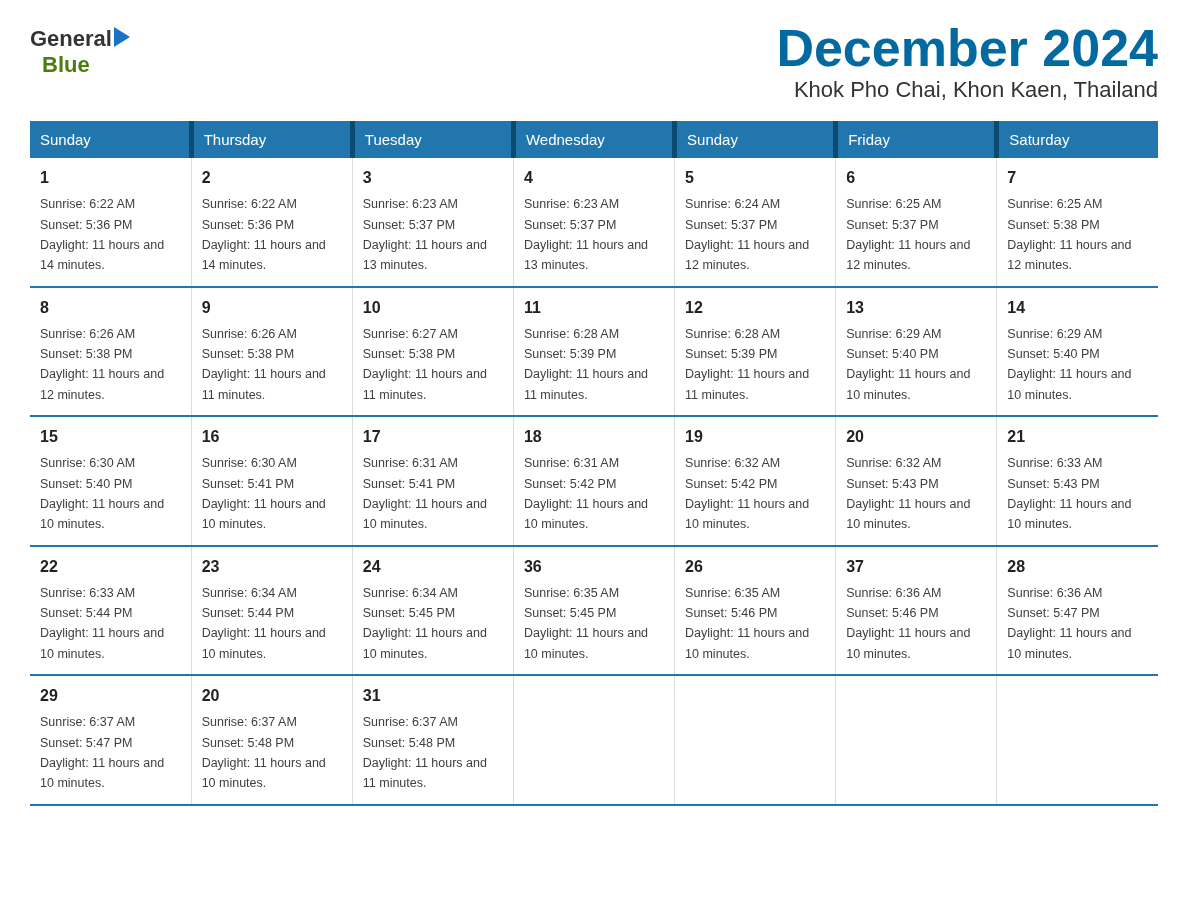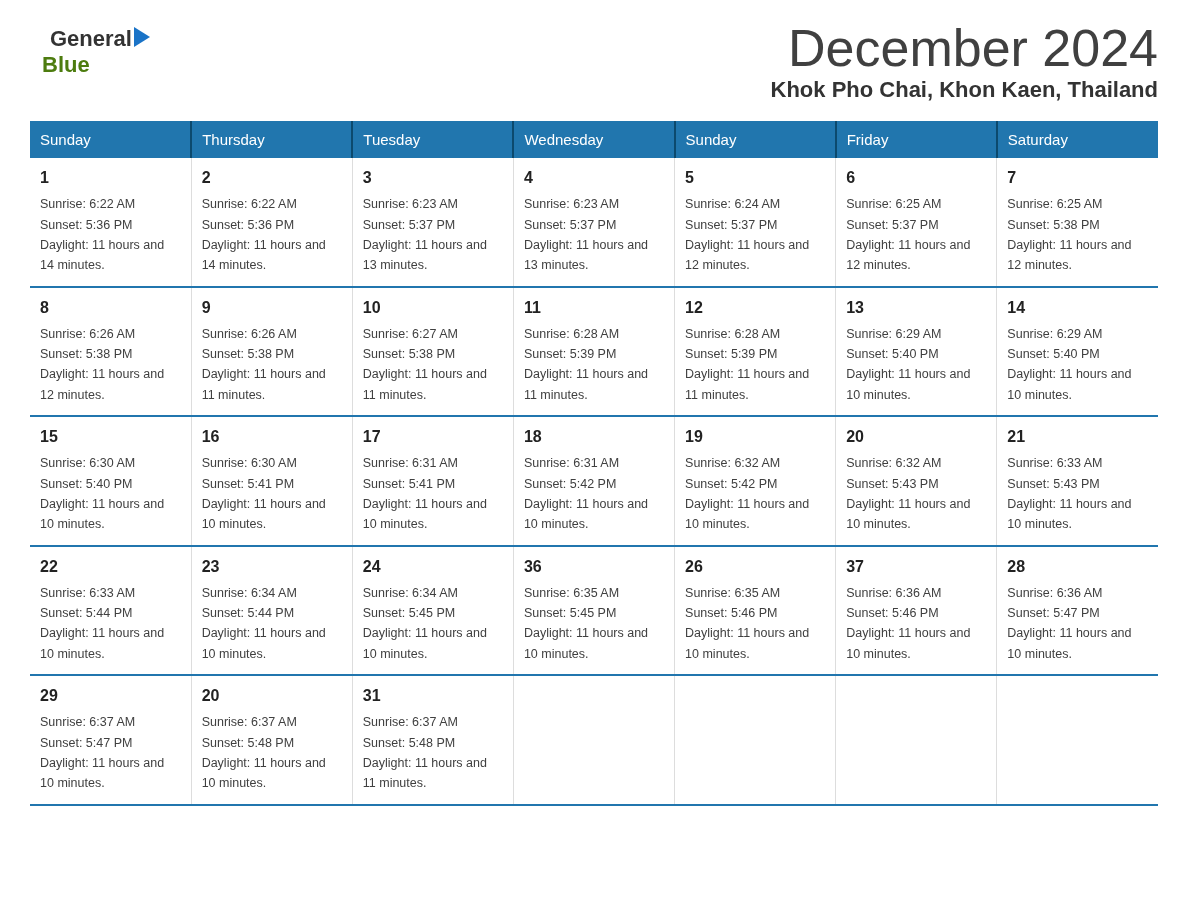--- a/index.html
+++ b/index.html
@@ -33,42 +33,42 @@
       margin-left: 2px;
       vertical-align: middle;
       position: relative;
       top: -2px;
     }
     .title-block {
       text-align: right;
     }
     .title-block h1 {
       font-size: 52px;
-      font-weight: 400;
-      color: #404040;
+      font-weight: 700;
+      color: #0369a1;
       line-height: 1.1;
     }
     .title-block h2 {
       font-size: 22px;
-      font-weight: 700;
+      font-weight: 400;
       color: #333;
     }
     table {
       width: 100%;
       border-collapse: collapse;
       table-layout: fixed;
     }
     thead th {
       background-color: #2176ae;
       color: #fff;
       font-size: 15px;
       font-weight: normal;
       padding: 10px 10px;
       text-align: left;
-      border-right: 2px solid #0c4a6e;
+      border-right: 5px solid #0c4a6e;
     }
     thead th:last-child { border-right: none; }
     tbody tr {
       border-bottom: 2px solid #2176ae;
     }
     tbody td {
       vertical-align: top;
       padding: 8px 10px 10px 10px;
       font-size: 13px;
       line-height: 1.5;
@@ -83,21 +83,20 @@
       display: block;
     }
     .day-info {
       color: #404040;
       font-size: 12.5px;
       line-height: 1.55;
     }
     .logo-line1 {
       display: flex;
       align-items: center;
-      margin-left: 20px;
     }
     .logo-g { color: #333; font-weight: bold; font-size: 22px; }
     .logo-line2 { color: #4d7c0f; font-weight: bold; font-size: 22px; margin-left: 12px; }
   </style>
 </head>
 <body>
 
 <div class="header">
   <div class="logo">
     <div class="logo-line1">

